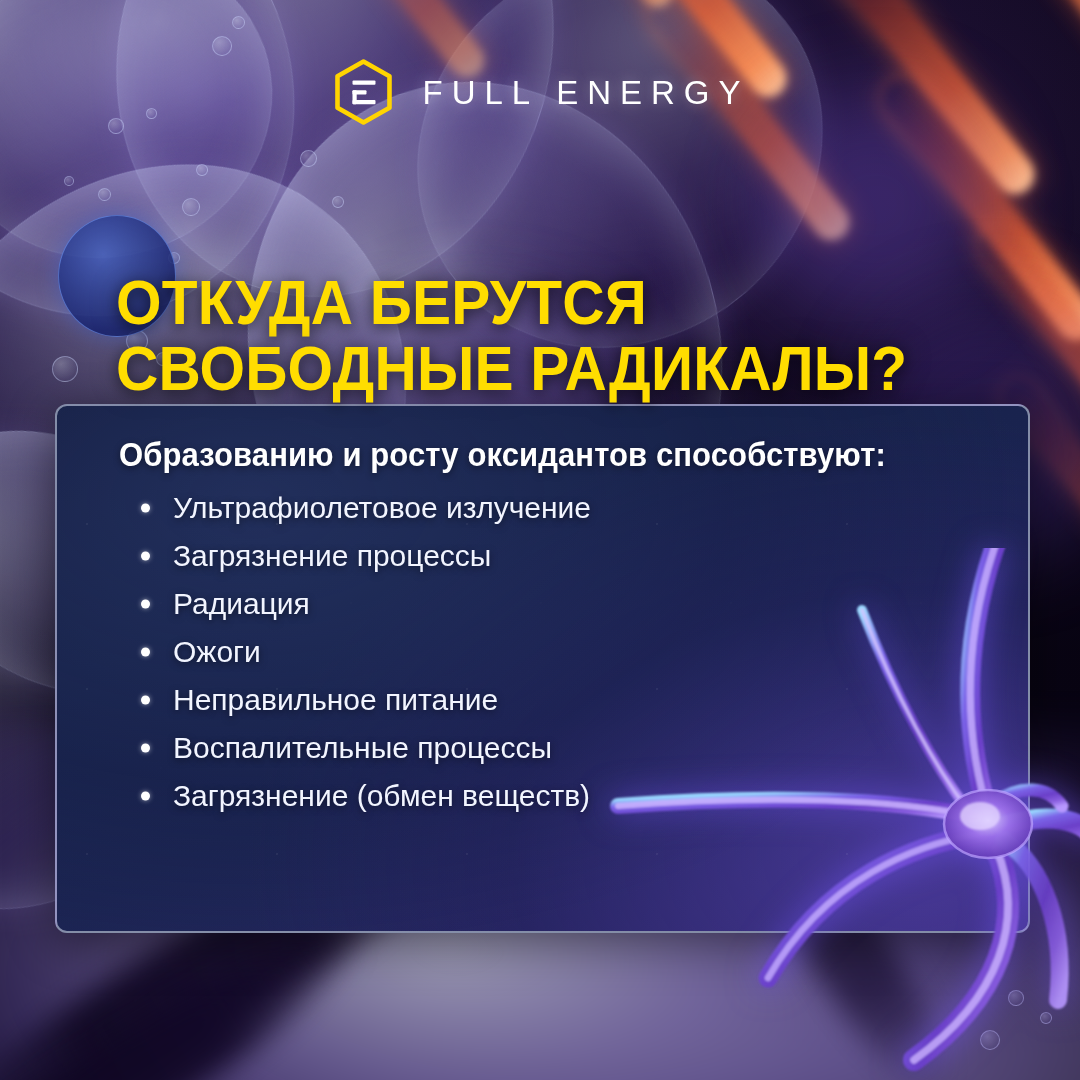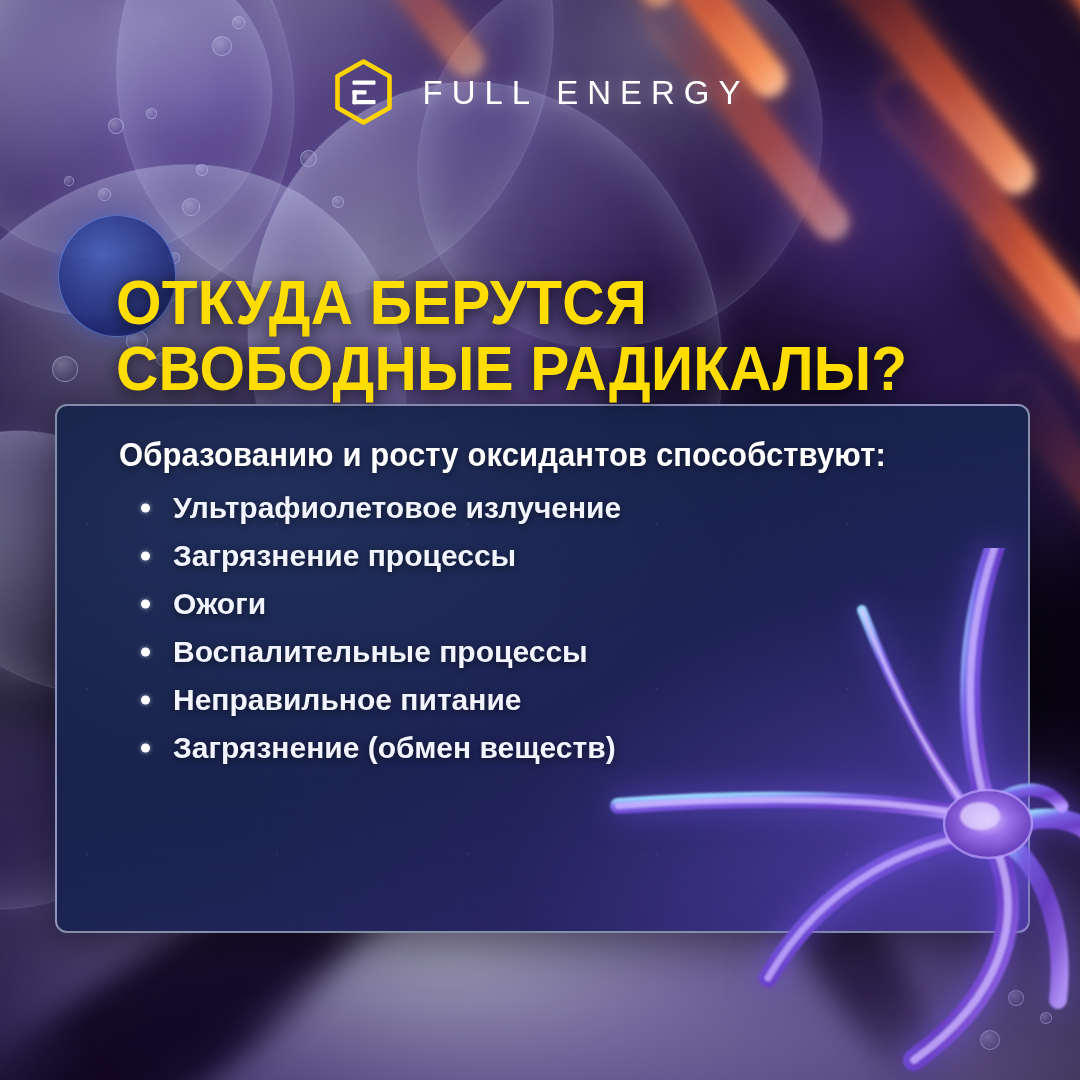--- a/index.html
+++ b/index.html
@@ -163,21 +163,21 @@
     font-size:33px;font-weight:700;letter-spacing:0.1px;
     transform:scaleX(0.94);transform-origin:left center;
     white-space:nowrap;
     text-shadow:0 2px 8px rgba(0,0,0,0.45);
     margin:0 0 10px 0;
   }
   .bullet-list{list-style:none;margin:0;padding:0 0 0 18px;}
   .bullet-list li{
     position:relative;
     color:#f2f5ff;
-    font-size:30px;font-weight:700;
+    font-size:30px;font-weight:400;
     line-height:48px;
     padding-left:36px;
     white-space:nowrap;
     text-shadow:0 2px 7px rgba(0,0,0,0.5);
   }
   .bullet-list li::before{
     content:"";position:absolute;left:4px;top:50%;transform:translateY(-50%);
     width:9px;height:9px;border-radius:50%;background:#ffffff;
     box-shadow:0 0 5px rgba(255,255,255,0.55);
   }
@@ -263,23 +263,24 @@
   <h1 class="title">ОТКУДА БЕРУТСЯ
 СВОБОДНЫЕ РАДИКАЛЫ?</h1>
 
   <section class="card">
     <div class="card-stars"></div>
     <div class="card-inner">
       <p class="card-head">Образованию и росту оксидантов способствуют:</p>
       <ul class="bullet-list" id="causes-list">
         <li>Ультрафиолетовое излучение</li>
         <li>Загрязнение процессы</li>
+        <li>Радиация</li>
         <li>Ожоги</li>
+        <li>Неправильное питание</li>
         <li>Воспалительные процессы</li>
-        <li>Неправильное питание</li>
         <li>Загрязнение (обмен веществ)</li>
       </ul>
     </div>
   </section>
 
   <svg class="microbe" viewBox="0 0 500 532">
     <defs>
       <linearGradient id="tent" x1="0" y1="0" x2="1" y2="1">
         <stop offset="0%" stop-color="#9ad8ff"></stop>
         <stop offset="22%" stop-color="#7b63e8"></stop>

